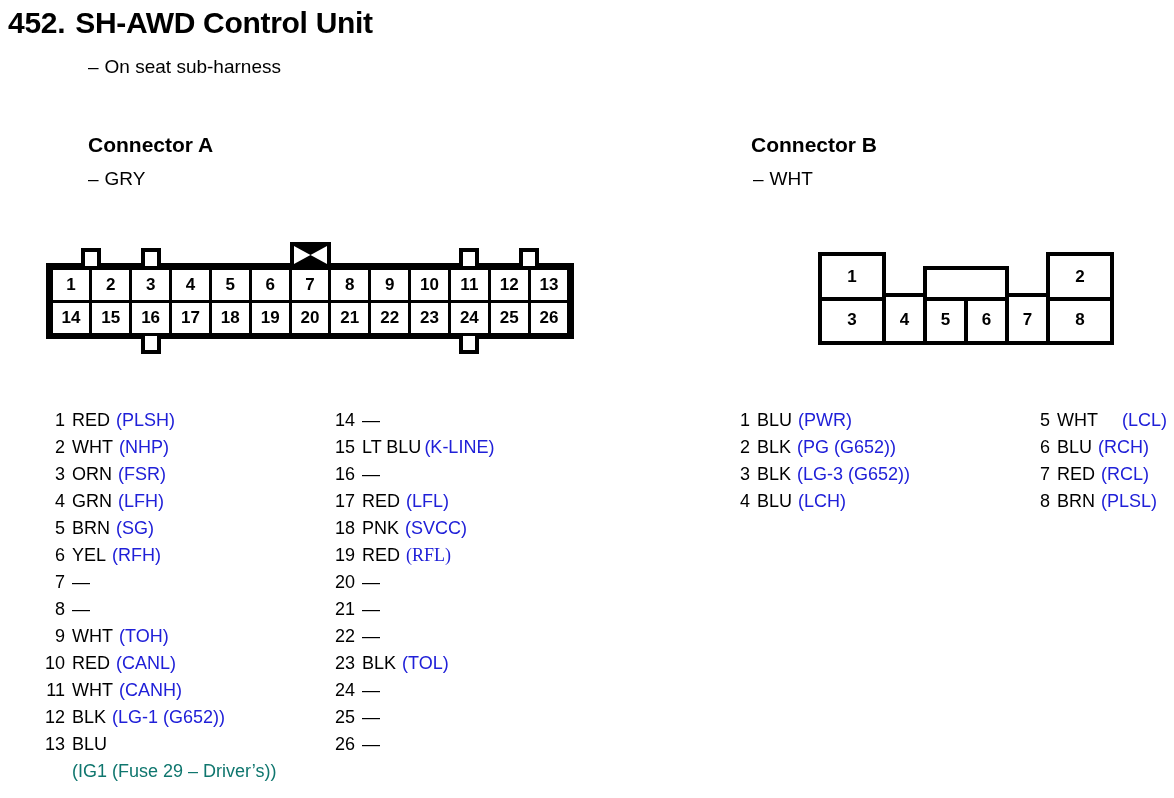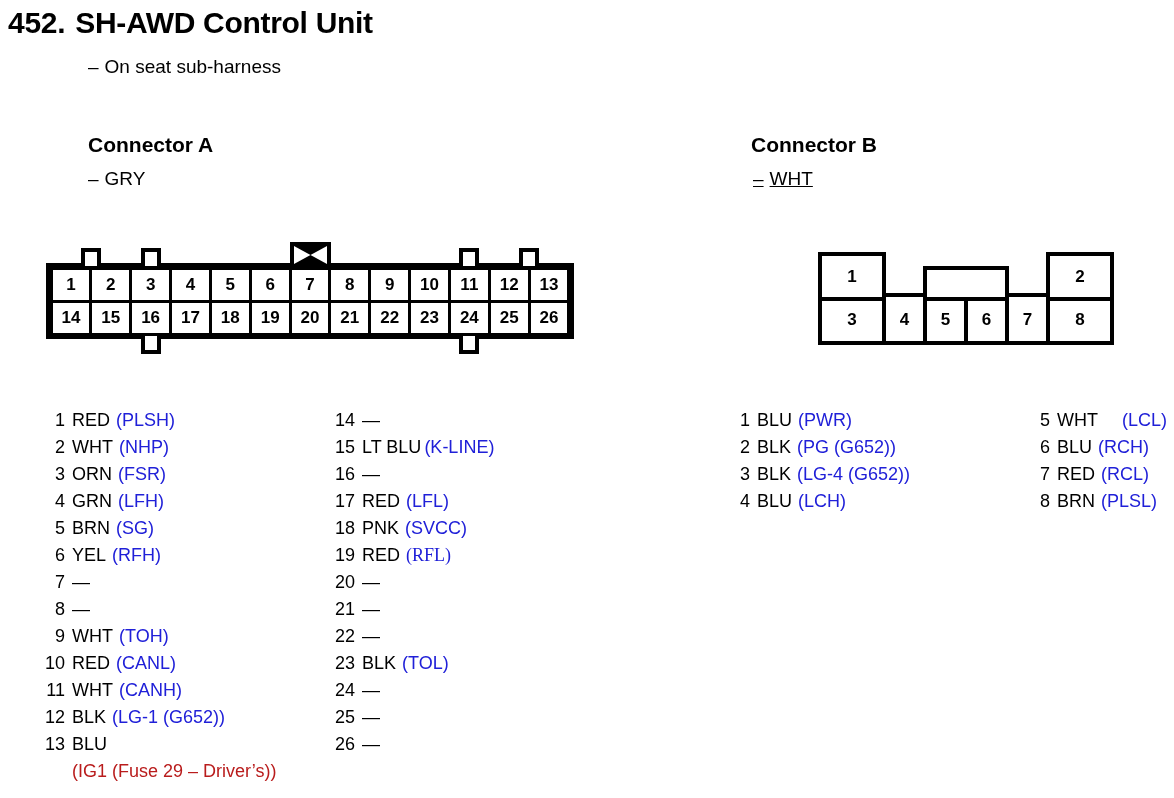--- a/index.html
+++ b/index.html
@@ -48,21 +48,21 @@
   .conn-color {
     position: absolute;
     font-size: 19px;
     white-space: nowrap;
   }
   .conn-color .dash { margin-right: 6px; }
 
   #conn-a-heading { left: 88px;  top: 133px; }
   #conn-a-color   { left: 88px;  top: 168px; }
   #conn-b-heading { left: 751px; top: 133px; }
-  #conn-b-color   { left: 753px; top: 168px; text-decoration: underline; }
+  #conn-b-color   { left: 753px; top: 168px; }
 
   
   #connector-a-diagram {
     position: absolute;
     left: 46px;
     top: 248px;
     width: 528px;
     height: 106px;
   }
   .shell-a {
@@ -182,21 +182,21 @@
     margin-left: 7px;
     color: #000;
   }
   .sig {
     color: #2020d8;
   }
   .pin-cont {
     height: 27px;
     white-space: nowrap;
     padding-left: 31px;
-    color: #b91c1c;
+    color: #0f766e;
   }
 
   #pins-a-left   { left: 41px;  top: 410px; }
   #pins-a-right  { left: 331px; top: 410px; }
   #pins-b-left   { left: 726px; top: 410px; }
   #pins-b-right  { left: 1026px; top: 410px; }
 </style>
 </head>
 <body>
 
@@ -425,21 +425,21 @@
       <span class="sig" style="margin-left: 6px;">(PWR)</span>
     </div>
     <div class="pin-row">
       <span class="pin-num">2</span>
       <span class="pin-text">BLK</span>
       <span class="sig" style="margin-left: 6px;">(PG (G652))</span>
     </div>
     <div class="pin-row">
       <span class="pin-num">3</span>
       <span class="pin-text">BLK</span>
-      <span class="sig" style="margin-left: 6px;">(LG-4 (G652))</span>
+      <span class="sig" style="margin-left: 6px;">(LG-3 (G652))</span>
     </div>
     <div class="pin-row">
       <span class="pin-num">4</span>
       <span class="pin-text">BLU</span>
       <span class="sig" style="margin-left: 6px; text-align: center;">(LCH)</span>
     </div>
   </div>
 <div id="pins-b-right" class="pin-list">
     <div class="pin-row">
       <span class="pin-num">5</span>

